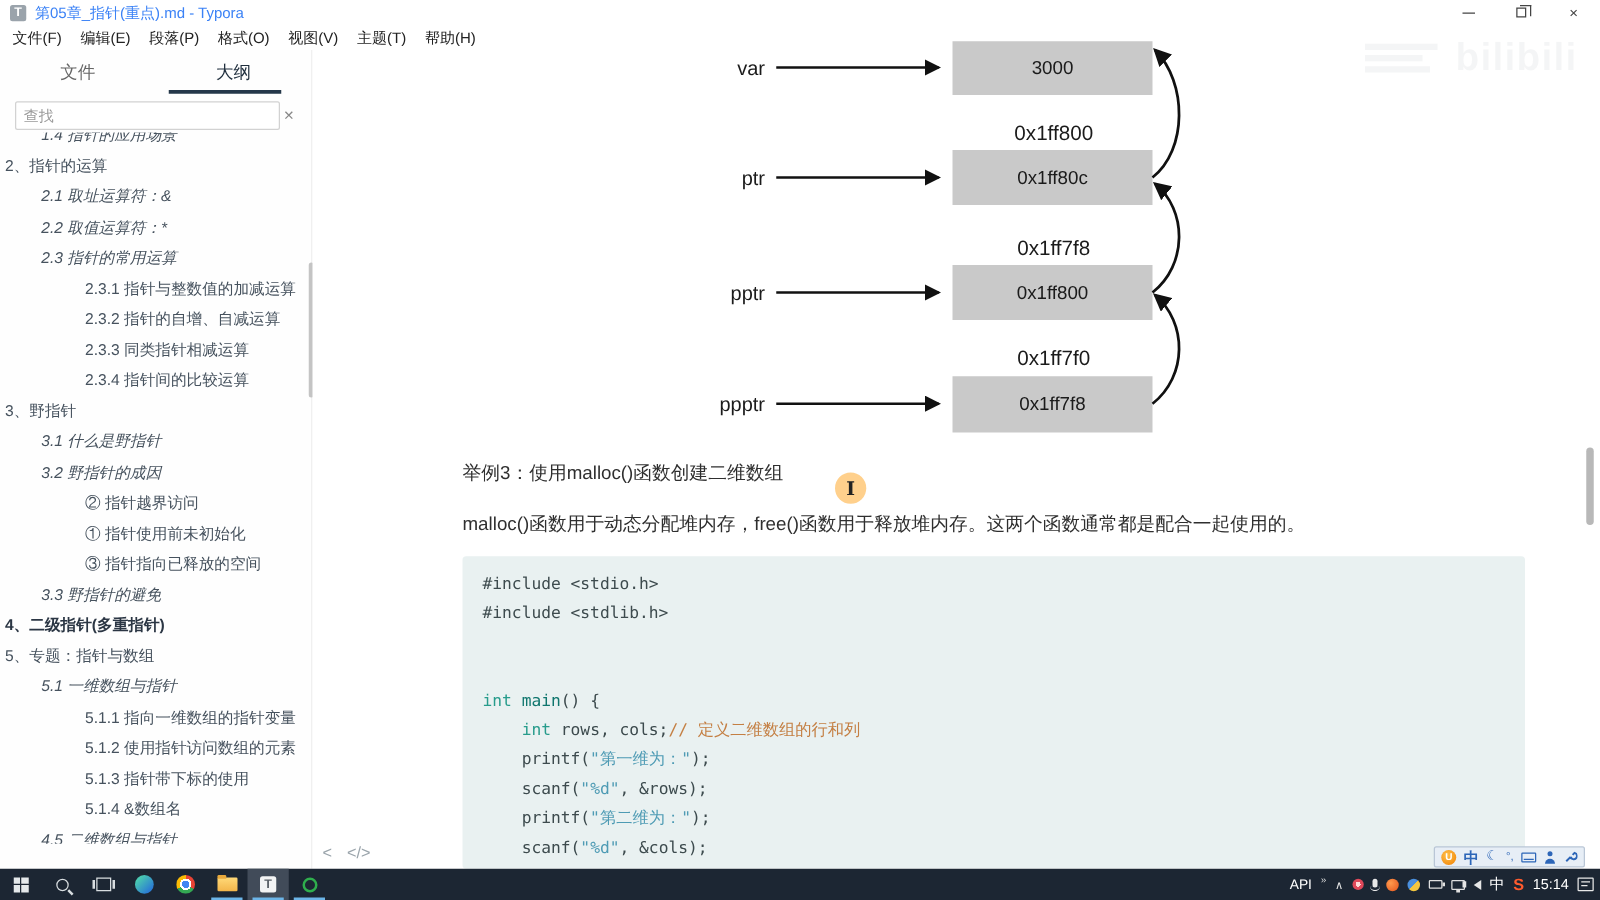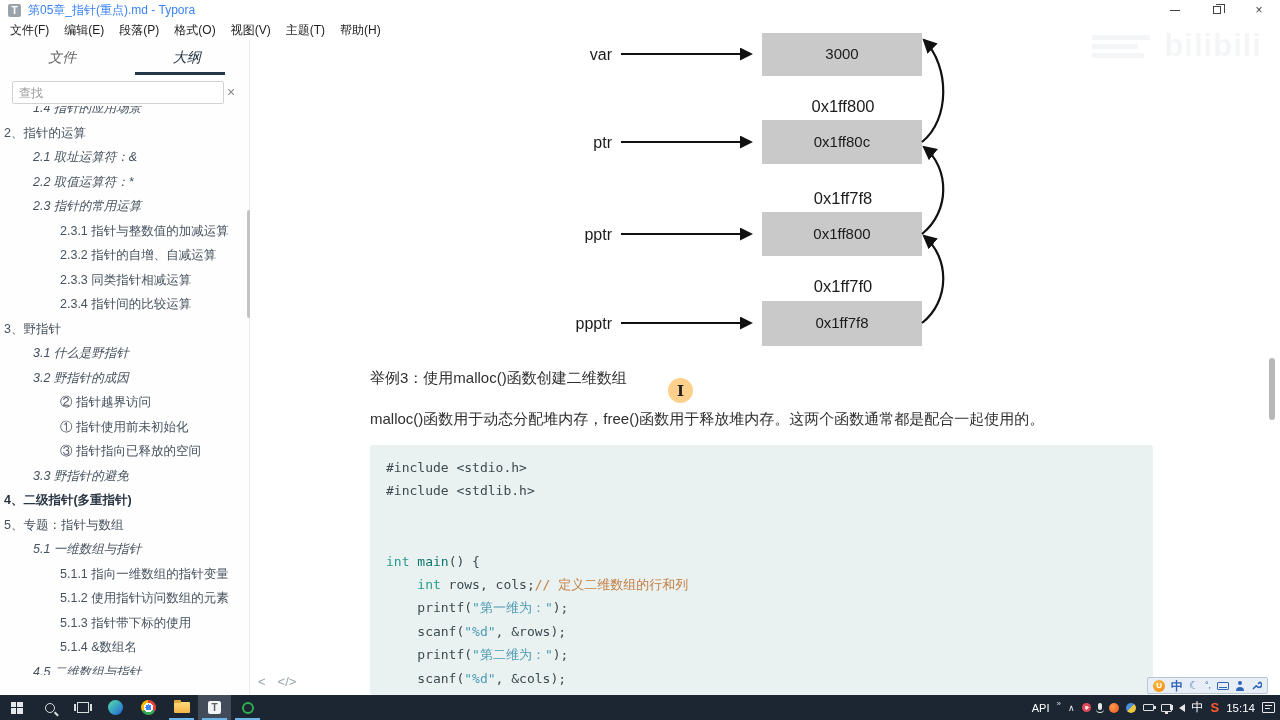--- a/index.html
+++ b/index.html
@@ -12,43 +12,43 @@
   .win-controls { position:absolute; right:0; top:0; height:20px; display:flex; }
   .win-btn { width:42px; height:20px; display:flex; align-items:center; justify-content:center; color:#444; font-size:12px; }
   .glyph-min { width:10px; height:1px; background:#444; }
   .glyph-restore { width:8px; height:8px; border:1px solid #444; position:relative; background:#fff; }
   .glyph-restore::before { content:''; position:absolute; left:2px; top:-3px; width:8px; height:8px; border:1px solid #444; border-bottom:none; border-left:none; }
   .menubar { position:absolute; left:0; top:20px; width:1280px; height:20px; background:#fff; display:flex; align-items:center; padding-left:10px; }
   .menu-item { font-size:12px; color:#222; margin-right:15px; }
 
   
   .sidebar { position:absolute; left:0; top:40px; width:250px; bottom:25px; background:#fefefe; border-right:1px solid #ececec; }
-  .tabs { position:relative; height:36px; display:flex;font-style:italic; }
+  .tabs { position:relative; height:36px; display:flex; }
   .tab { flex:1; display:flex; align-items:center; justify-content:center; font-size:14px; color:#666; }
   .tab.active { color:#1f2e3d; }
   .tab-underline { position:absolute; left:135px; bottom:1px; width:90px; height:3px; background:#25384a; }
   .search-wrap { position:relative; margin:5px 12px 0 12px; }
   .search-input { width:212px; height:23px; border:1px solid #d2d2d2; border-radius:2px; padding:0 6px; font-size:12px; color:#333; outline:none; font-family:"Liberation Sans",sans-serif; }
   .search-input::placeholder { color:#9a9a9a; }
   .search-clear { position:absolute; right:-2px; top:3px; color:#888; font-size:14px; width:16px; text-align:center; }
   .outline { position:absolute; left:0; right:0; top:66px; bottom:20px; overflow:hidden; }
   .outline-inner { margin-top:-10px; }
   .o-item { height:24.5px; line-height:24.5px; font-size:12.5px; color:#46525e; white-space:nowrap; overflow:hidden; }
   .o-item.lvl1 { padding-left:4px; }
   .o-item.lvl2 { padding-left:33px;font-style:italic; }
-  .o-item.lvl3 { padding-left:60px; }
+  .o-item.lvl3 { padding-left:46px;margin-left:22px; }
   .o-item.bold { font-weight:bold; color:#2b3644; }
   .side-scroll { position:absolute; left:247px; top:210px; width:4px; height:108px; background:#c4c4c4; border-radius:2px; }
 
   
   .content { position:absolute; left:250px; top:40px; right:0; bottom:25px; background:#fff; overflow:hidden; }
   .para { position:absolute; left:120px; font-size:15px; color:#2f2f2f; white-space:nowrap; }
   .p-title { top:329px; }
   .p-body { top:370px; }
-  .codeblock { position:absolute; left:120px; top:405px; width:783px; bottom:0; background:#e9f1f1; border-radius:3px; padding:11px 16px; font-family:"DejaVu Sans Mono","Liberation Mono",monospace; font-size:13px; color:#3d4b4e; }
+  .codeblock { position:absolute; left:120px; top:405px; width:850px; bottom:0; background:#e9f1f1; border-radius:3px; padding:11px 16px; font-family:"DejaVu Sans Mono","Liberation Mono",monospace; font-size:13px; color:#3d4b4e; }
   .code-line { height:23.4px; line-height:23.4px; white-space:pre; }
   .kw { color:#279c8c; } .fn { color:#0f766e; } .st { color:#4e9bb4; } .cm { color:#c47f43; } .pl { color:#3d4b4e; }
   .bottom-tools { position:absolute; left:258px; top:674px; display:flex; gap:12px; color:#9aa4ab; font-size:13px; }
   .main-scroll { position:absolute; left:1269px; top:358px; width:6px; height:62px; background:#b8b8b8; border-radius:3px; }
 
   
   .diagram { position:absolute; left:553px; top:24px; }
   .diagram text { font-family:"Liberation Sans",sans-serif; fill:#1b1b1b; }
   .ptr-label { font-size:16px; }
   .addr-label { font-size:16.5px; }

